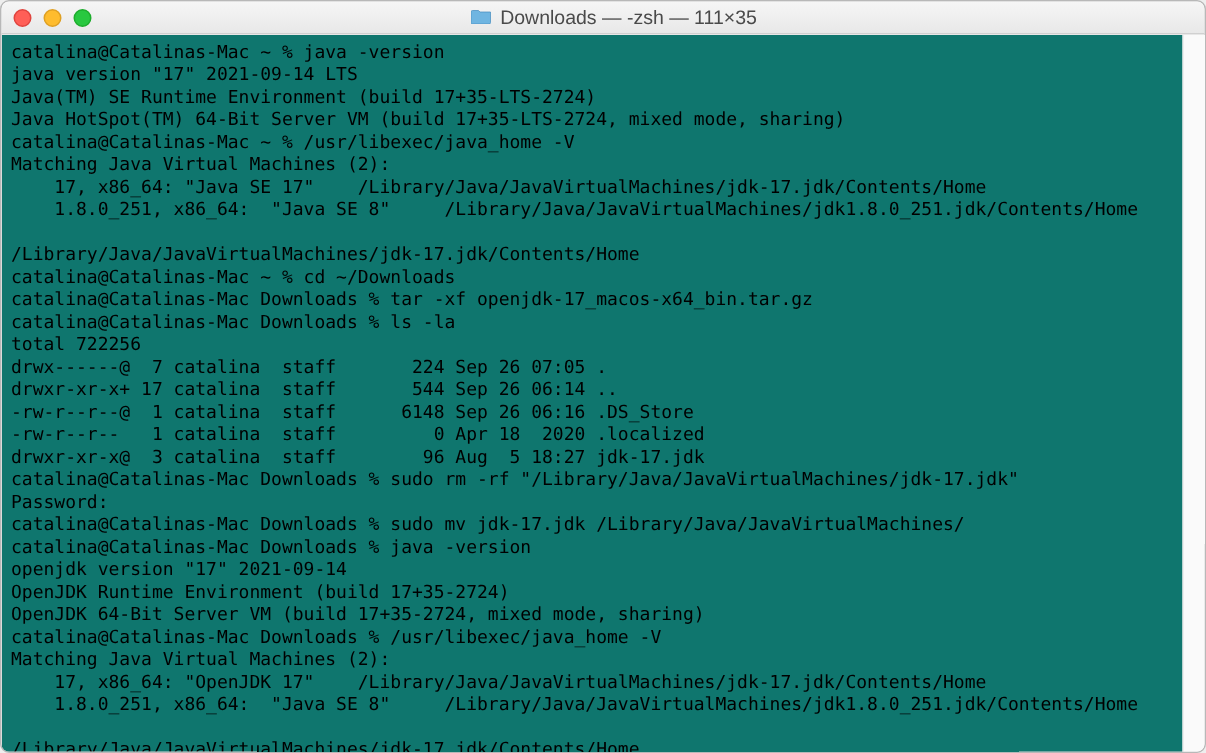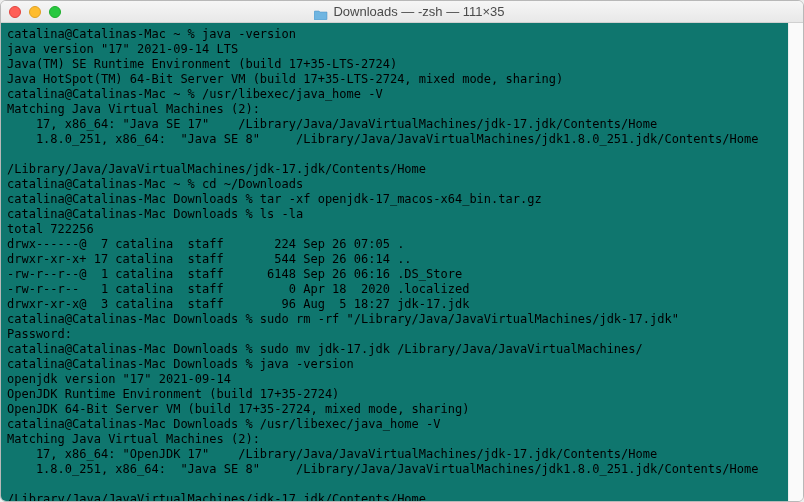--- a/index.html
+++ b/index.html
@@ -44,21 +44,21 @@
 .light-min { background: #febc2e; border: 0.5px solid #dfa023; }
 .light-max { background: #28c840; border: 0.5px solid #1dad2c; }
 .title {
   position: absolute;
   left: 0; right: 0;
   text-align: center;
   font-size: 13px;
   color: #4a4a4a;
   pointer-events: none;
   display: flex;
-  align-items: flex-end;
+  align-items: flex-start;
   justify-content: center;
   gap: 5px;
   margin-left: 15px;
 }
 .folder-icon {
   width: 14px;
   height: 11px;
   display: inline-block;
 }
 .terminal-body {

